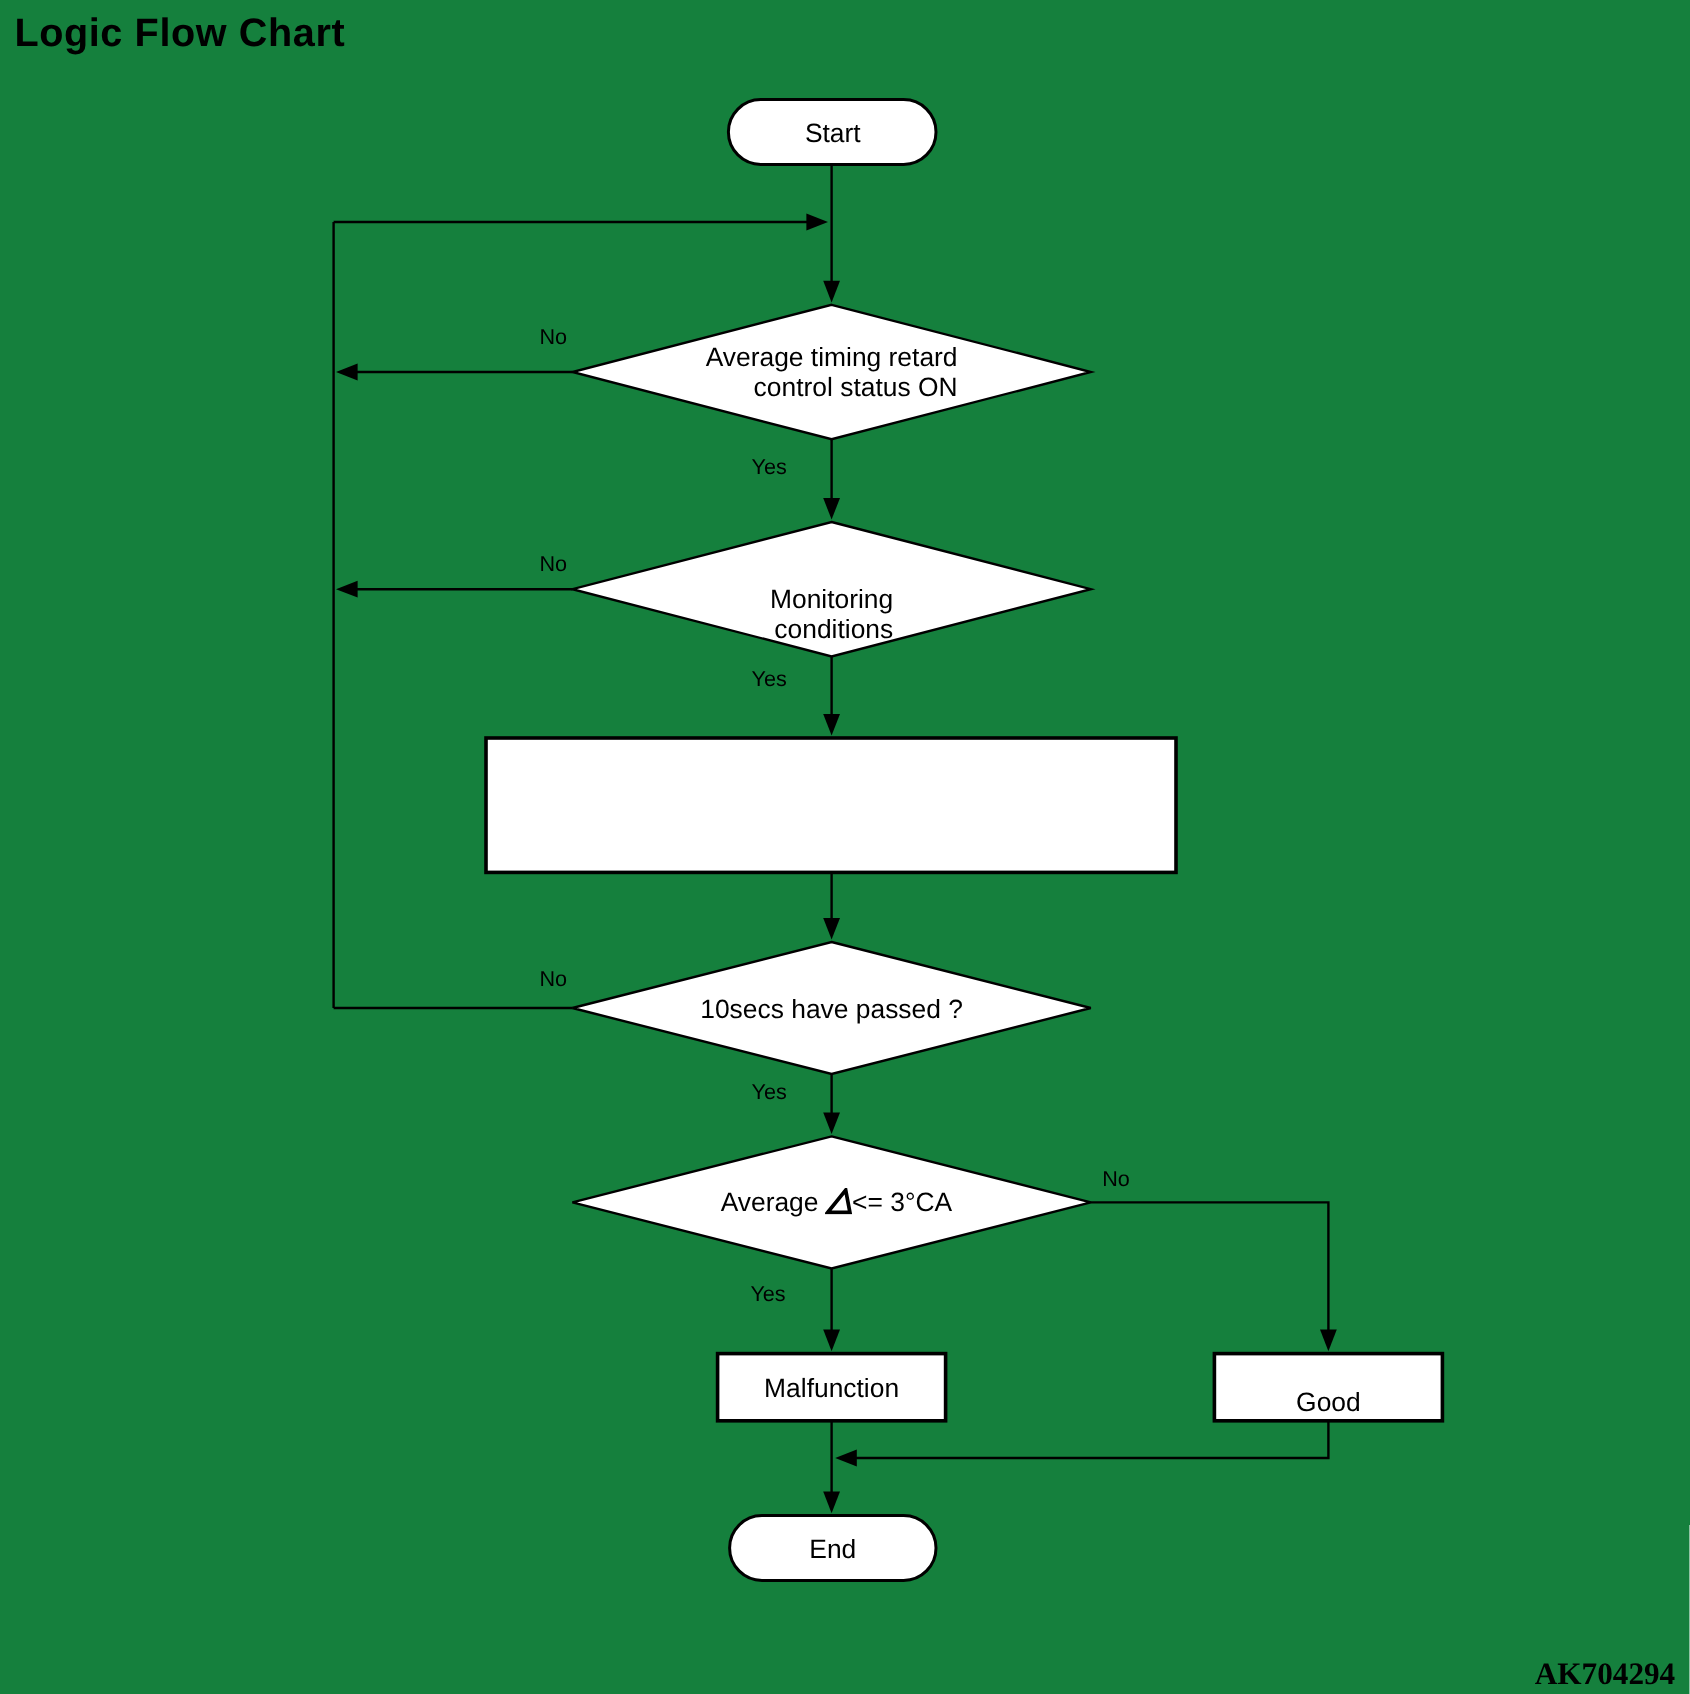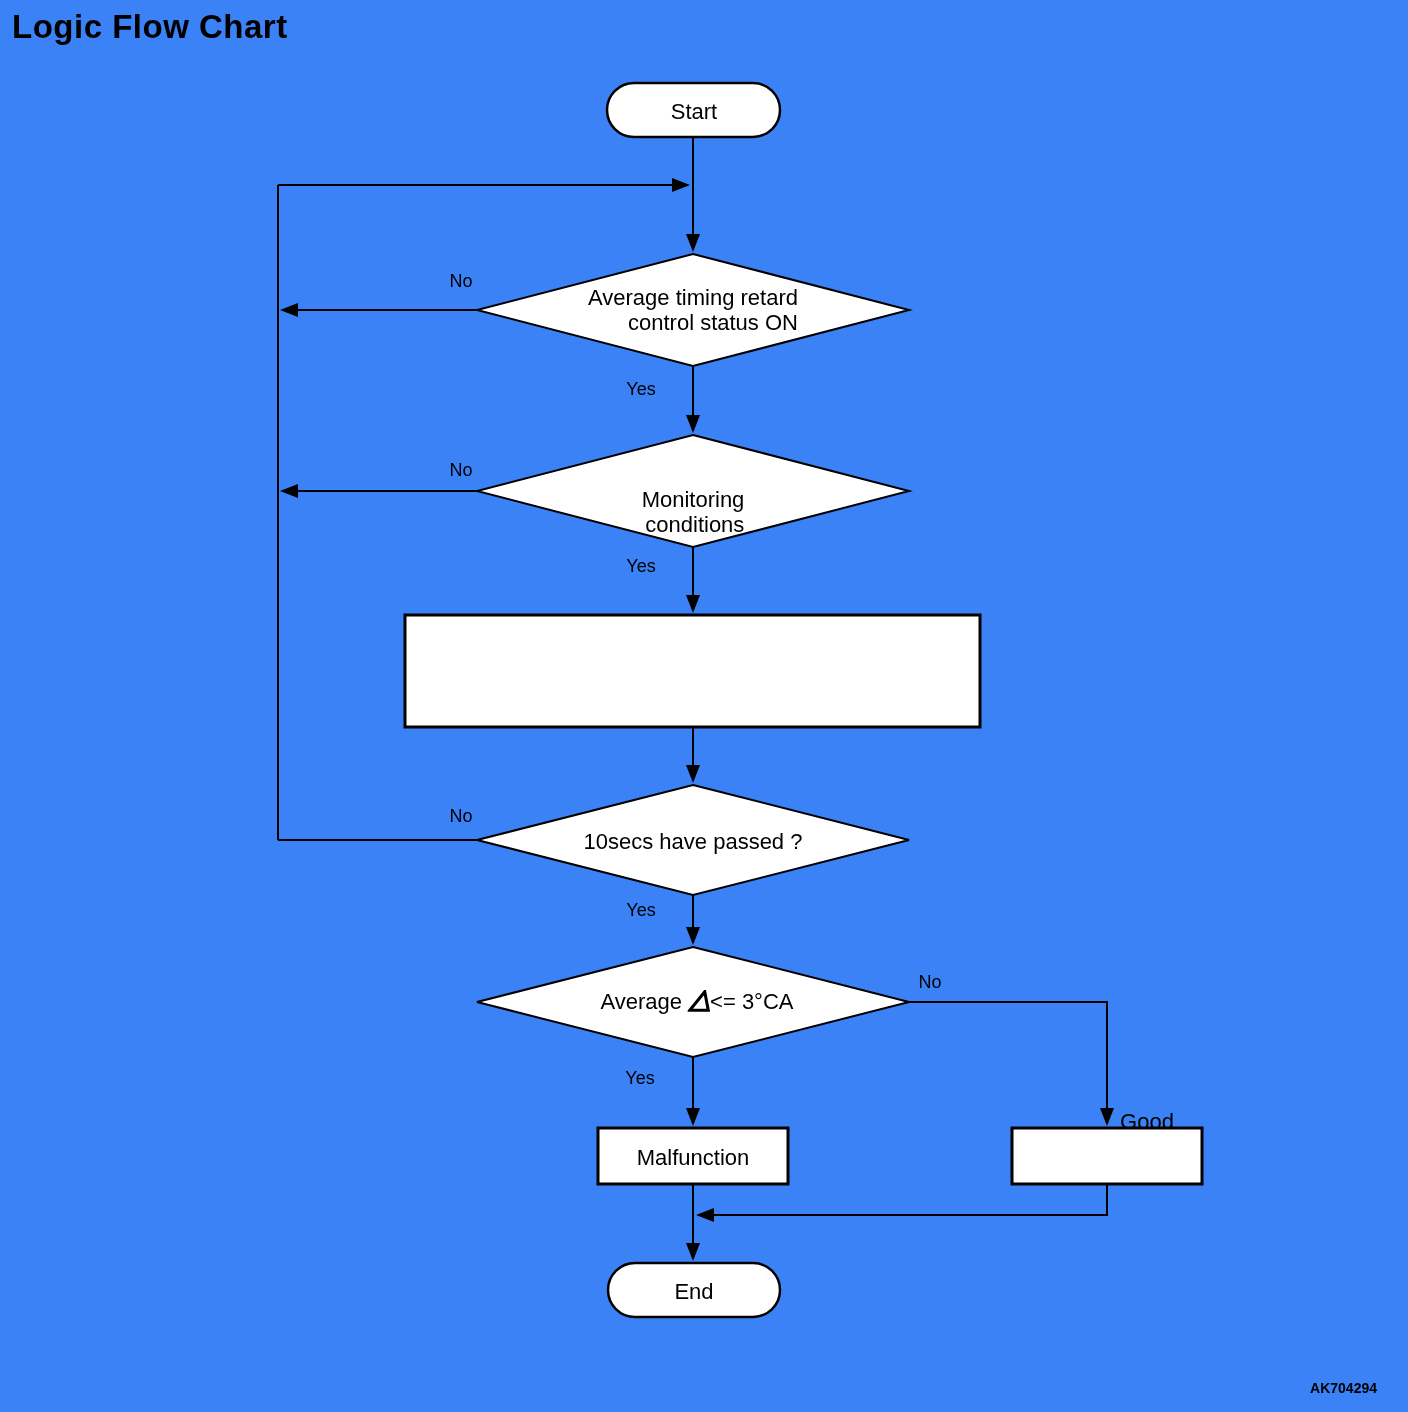--- a/index.html
+++ b/index.html
@@ -1,20 +1,20 @@
 <!DOCTYPE html>
 <html><head>
 <meta charset="utf-8">
 <style>
   html, body { margin: 0; padding: 0; background: #ffffff; }
   #canvas {
     position: relative;
     width: 1408px;
     height: 1412px;
-    background: #3b82f6;
+    background: #15803d;
     font-family: "Liberation Sans", sans-serif;
     color: #000;
     overflow: hidden;
   }
   #diagram-svg { position: absolute; left: 0; top: 0; }
   .page-title {
     position: absolute;
     left: 12px;
     top: 8px;
     font-size: 33px;
@@ -56,23 +56,24 @@
     align-items: center;
     font-size: 22px;
     white-space: nowrap;
   }
   .avg-suffix { }
   .delta-svg { display: block; }
   .avg-row .delta-svg { margin-left: 5px; margin-top: -2px; }
   .figure-code {
     position: absolute;
     top: 1380px;
-    right: 31px;
-    font-size: 14px;
+    right: 12px;
+    font-size: 26px;
     font-weight: bold;
+    font-family: Liberation Serif, serif;
   }
 </style>
 </head>
 <body>
 
 <div id="canvas">
 
   <div class="page-title">Logic Flow Chart</div>
 
   <svg id="diagram-svg" width="1408" height="1412" viewBox="0 0 1408 1412">
@@ -143,19 +144,19 @@
     <span>Average</span>
     <svg class="delta-svg" width="23" height="22" viewBox="0 0 25 25">
       <polygon points="19,2 23,23 2,23" fill="#ffffff" stroke="#000" stroke-width="3.5"></polygon>
     </svg>
     <span class="avg-suffix">&lt;= 3°CA</span>
   </div>
   <div class="edge-lbl" style="left:930px; top:982px;">No</div>
   <div class="edge-lbl" style="left:640px; top:1078px;">Yes</div>
 
   <div class="lbl" style="left:693px; top:1157px;">Malfunction</div>
-  <div class="lbl" style="left:1107px; top:1121px;margin-left:40px;">Good</div>
+  <div class="lbl" style="left:1107px; top:1168px;">Good</div>
 
   <div class="lbl" style="left:694px; top:1291px;">End</div>
 
   <div class="figure-code">AK704294</div>
 
 </div>
 
 </body></html>

